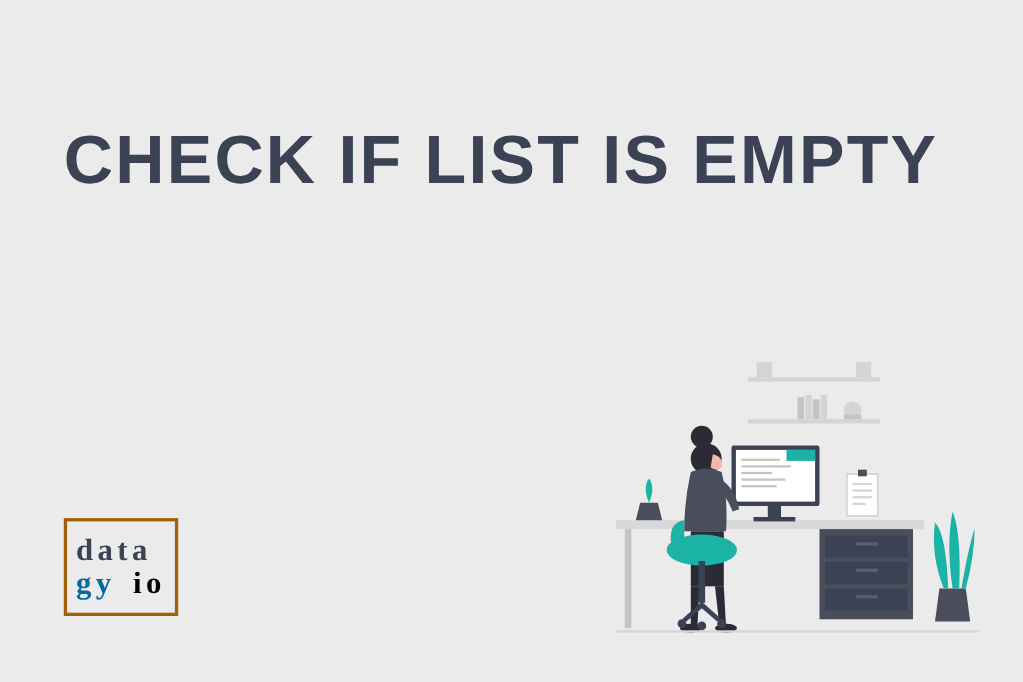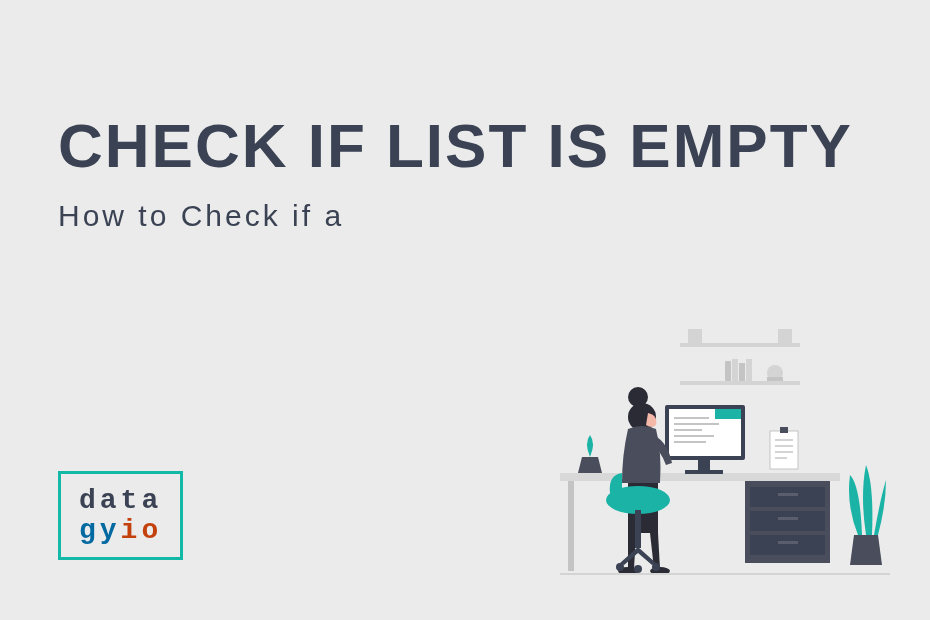--- a/index.html
+++ b/index.html
@@ -34,52 +34,52 @@
       font-weight: 400;
       color: #3a4253;
       letter-spacing: 3px;
       line-height: 1.4;
       font-family: 'Segoe UI', sans-serif;
     }
     .logo {
       position: absolute;
       bottom: 60px;
       left: 58px;
-      border: 3px solid #14b8a6;
-      padding: 12px 18px;
-      font-family: Liberation Mono, monospace;
+      border: 3px solid #a16207;
+      padding: 12px 8px;
+      font-family: Liberation Serif, serif;
       font-size: 28px;
       font-weight: bold;
       line-height: 1.05;
       letter-spacing: 4px;
     }
     .logo .line1 {
       color: #3a4253;
     }
     .logo .line2-part1 {
       color: #0369a1;
     }
     .logo .line2-part2 {
-      color: #c2410c;
+      color: #000000;
+      margin-left: 16px;
     }
     .illustration {
       position: absolute;
       bottom: 35px;
       right: 40px;
       width: 330px;
       height: 260px;
     }
   </style>
 </head>
 <body>
 
 <h1 class="title">CHECK IF LIST IS EMPTY</h1>
 
 <div class="subtitle">
-  <div>How to Check if a</div>
 </div>
 
 <div class="logo">
   <div class="line1">data</div>
   <div>
     <span class="line2-part1">gy</span><span class="line2-part2">io</span>
   </div>
 </div>
 
 <div class="illustration">

